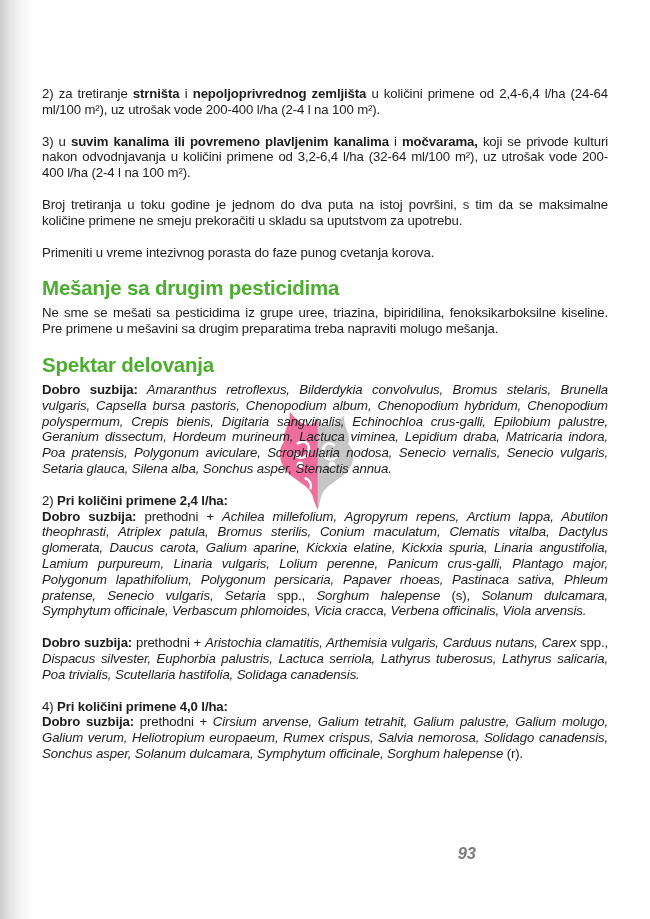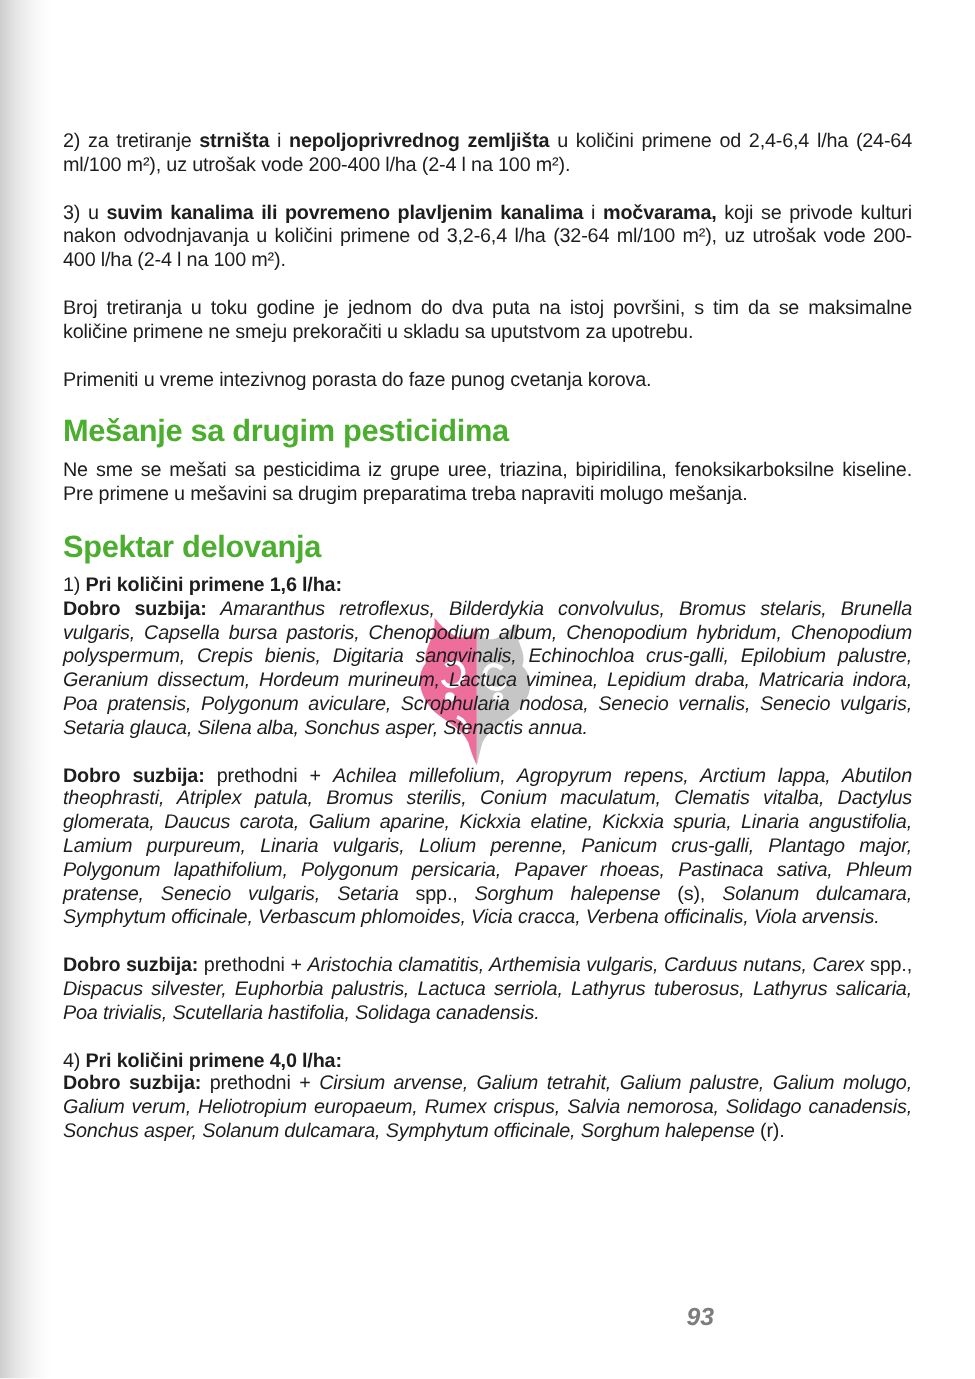--- a/index.html
+++ b/index.html
@@ -60,21 +60,21 @@
     color: var(--green, #4cae2f);
     margin: 4px 0 5px 0;
     letter-spacing: -0.2px;
   }
   .seg-n { font-style: normal; font-weight: normal; }
   .seg-b { font-weight: bold; }
   .seg-i { font-style: italic; }
   .page-number {
     position: absolute;
     right: 42px;
-    top: 869px;
+    top: 844px;
     z-index: 1;
     font-size: 16.5px;
     font-weight: bold;
     font-style: italic;
     color: var(--pagenum, #7d7d7d);
   }
 </style>
 </head>
 <body>
 
@@ -98,22 +98,22 @@
   </svg>
 
   <div class="content">
       <div class="para"><span class="seg-n">2) za tretiranje </span><span class="seg-b">strništa</span><span class="seg-n"> i </span><span class="seg-b">nepoljoprivrednog zemljišta</span><span class="seg-n"> u količini primene od 2,4-6,4 l/ha (24-64 ml/100 m²), uz utrošak vode 200-400 l/ha (2-4 l na 100 m²).</span></div>
       <div class="para"><span class="seg-n">3) u </span><span class="seg-b">suvim kanalima ili povremeno plavljenim kanalima</span><span class="seg-n"> i </span><span class="seg-b">močvarama,</span><span class="seg-n"> koji se privode kulturi nakon odvodnjavanja u količini primene od 3,2-6,4 l/ha (32-64 ml/100 m²), uz utrošak vode 200-400 l/ha (2-4 l na 100 m²).</span></div>
       <div class="para"><span class="seg-n">Broj tretiranja u toku godine je jednom do dva puta na istoj površini, s tim da se maksimalne količine primene ne smeju prekoračiti u skladu sa uputstvom za upotrebu.</span></div>
       <div class="para"><span class="seg-n">Primeniti u vreme intezivnog porasta do faze punog cvetanja korova.</span></div>
       <div class="heading">Mešanje sa drugim pesticidima</div>
       <div class="para"><span class="seg-n">Ne sme se mešati sa pesticidima iz grupe uree, triazina, bipiridilina, fenoksikarboksilne kiseline. Pre primene u mešavini sa drugim preparatima treba napraviti molugo mešanja.</span></div>
       <div class="heading">Spektar delovanja</div>
-      <div class="sec-title"><span class="seg-n">1) </span><span class="seg-b">Pri količini primene 1,6 l/ha:</span></div>
       <div class="species"><span class="seg-b">Dobro suzbija:</span><span class="seg-i"> Amaranthus retroflexus, Bilderdykia convolvulus, Bromus stelaris, Brunella vulgaris, Capsella bursa pastoris, Chenopodium album, Chenopodium hybridum, Chenopodium polyspermum, Crepis bienis, Digitaria sangvinalis, Echinochloa crus-galli, Epilobium palustre, Geranium dissectum, Hordeum murineum, Lactuca viminea, Lepidium draba, Matricaria indora, Poa pratensis, Polygonum aviculare, Scrophularia nodosa, Senecio vernalis, Senecio vulgaris, Setaria glauca, Silena alba, Sonchus asper, Stenactis annua.</span></div>
+      <div class="sec-title"><span class="seg-n">2) </span><span class="seg-b">Pri količini primene 2,4 l/ha:</span></div>
       <div class="species"><span class="seg-b">Dobro suzbija:</span><span class="seg-n"> prethodni + </span><span class="seg-i">Achilea millefolium, Agropyrum repens, Arctium lappa, Abutilon theophrasti, Atriplex patula, Bromus sterilis, Conium maculatum, Clematis vitalba, Dactylus glomerata, Daucus carota, Galium aparine, Kickxia elatine, Kickxia spuria, Linaria angustifolia, Lamium purpureum, Linaria vulgaris, Lolium perenne, Panicum crus-galli, Plantago major, Polygonum lapathifolium, Polygonum persicaria, Papaver rhoeas, Pastinaca sativa, Phleum pratense, Senecio vulgaris, Setaria</span><span class="seg-n"> spp., </span><span class="seg-i">Sorghum halepense</span><span class="seg-n"> (s), </span><span class="seg-i">Solanum dulcamara, Symphytum officinale, Verbascum phlomoides, Vicia cracca, Verbena officinalis, Viola arvensis.</span></div>
       <div class="species"><span class="seg-b">Dobro suzbija:</span><span class="seg-n"> prethodni + </span><span class="seg-i">Aristochia clamatitis, Arthemisia vulgaris, Carduus nutans, Carex</span><span class="seg-n"> spp., </span><span class="seg-i">Dispacus silvester, Euphorbia palustris, Lactuca serriola, Lathyrus tuberosus, Lathyrus salicaria, Poa trivialis, Scutellaria hastifolia, Solidaga canadensis.</span></div>
       <div class="sec-title"><span class="seg-n">4) </span><span class="seg-b">Pri količini primene 4,0 l/ha:</span></div>
       <div class="species"><span class="seg-b">Dobro suzbija:</span><span class="seg-n"> prethodni + </span><span class="seg-i">Cirsium arvense, Galium tetrahit, Galium palustre, Galium molugo, Galium verum, Heliotropium europaeum, Rumex crispus, Salvia nemorosa, Solidago canadensis, Sonchus asper, Solanum dulcamara, Symphytum officinale, Sorghum halepense</span><span class="seg-n"> (r).</span></div>
     </div>
 
   <div class="page-number">93</div>
 
 </div>
 

